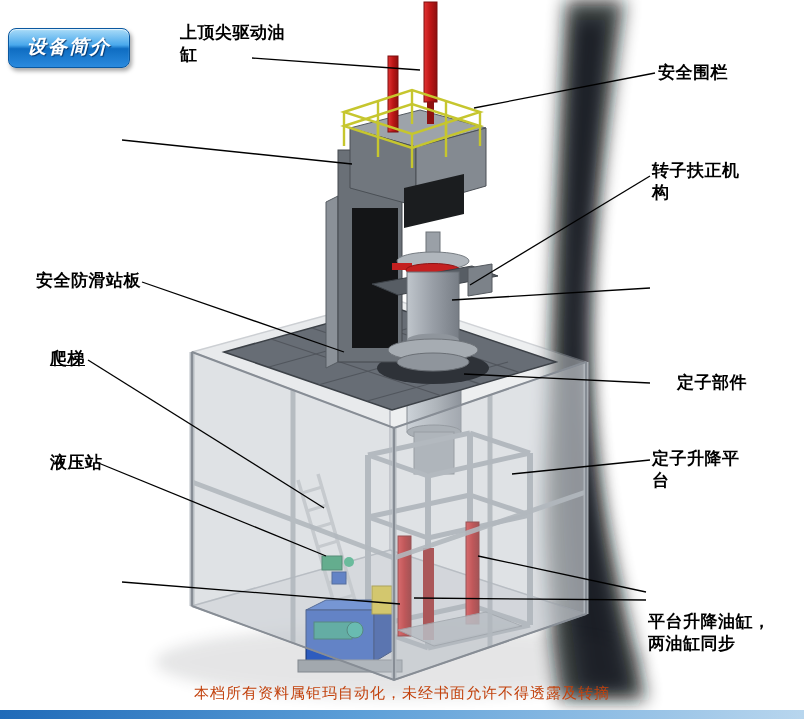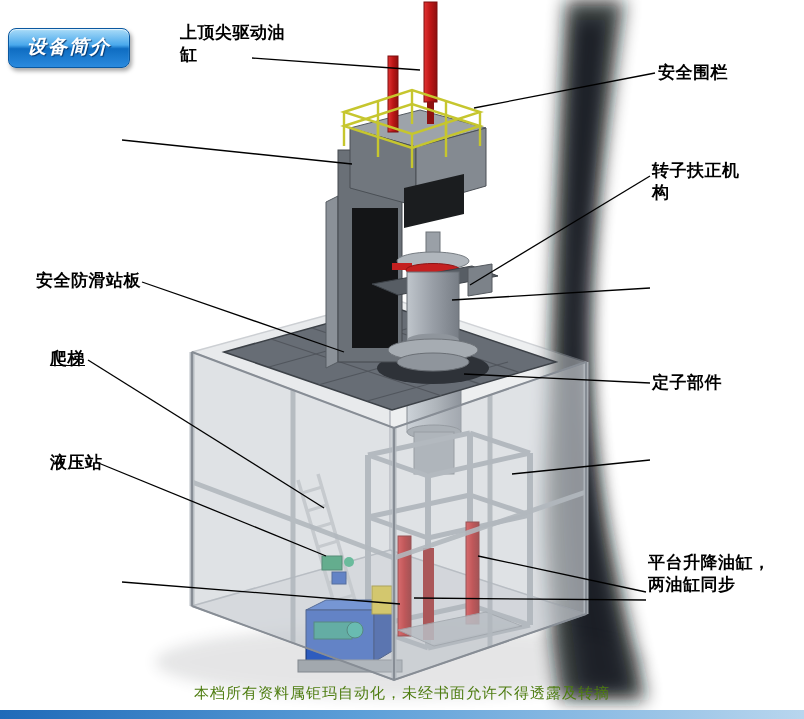--- a/index.html
+++ b/index.html
@@ -15,40 +15,40 @@
     position:absolute; font-size:17px; font-weight:600; color:#000;
     line-height:1.28; letter-spacing:.5px; z-index:5;
   }
   #c-top-tip        { left:180px; top:22px;  width:112px; }
   #c-fence          { left:658px; top:62px;  width:120px; }
   #c-centering-cyl  { left:22px;  top:112px; width:96px;  }
   #c-rotor-centering{ left:652px; top:160px; width:96px;  }
   #c-antislip       { left:24px;  top:270px; width:140px;margin-left:12px; }
   #c-rotor-part     { left:652px; top:277px; width:120px; }
   #c-ladder         { left:50px;  top:348px; width:60px;text-decoration:underline;  }
-  #c-stator-part    { left:652px; top:372px; width:120px; }
+  #c-stator-part    { left:652px; top:372px; width:120px;text-align:center; }
   #c-hydraulic      { left:50px;  top:452px; width:80px;  }
   #c-stator-platform{ left:652px; top:448px; width:96px;  }
   #c-rotor-jack     { left:22px;  top:556px; width:96px;  }
-  #c-platform-cyls  { left:648px; top:552px; width:132px; }
+  #c-platform-cyls  { left:648px; top:611px; width:132px; }
 
   .badge {
     position:absolute; left:8px; top:28px; z-index:6;
     padding:5px 18px 7px 18px;
     background:linear-gradient(180deg,#aadcf8 0%,#49a8ec 42%,#0f6dc2 52%,#2a8ade 100%);
     border:1px solid #0a58a0; border-radius:8px;
     box-shadow:2px 3px 4px rgba(0,0,0,.35), inset 0 1px 1px rgba(255,255,255,.7);
   }
   .badge span {
     color:#fff; font-size:19px; font-weight:bold; font-style:italic;
     letter-spacing:2px; text-shadow:1px 1px 1px rgba(0,40,90,.8);
   }
   .footer-note {
     position:absolute; left:0; right:0; top:684px; z-index:5;
-    text-align:center; font-size:15px; color:#4d7c0f; letter-spacing:1px;
+    text-align:center; font-size:15px; color:#c2410c; letter-spacing:1px;
   }
   .bottom-bar {
     position:absolute; left:0; right:0; bottom:0; height:9px; z-index:6;
     background:linear-gradient(90deg,#1f6ab8 0%,#5d9fd8 45%,#b8d6ee 100%);
   }
 </style>
 </head>
 <body>
 
 <div class="stage">
@@ -254,17 +254,18 @@
     <span>设备简介</span>
   </div>
 
   <div class="callout" id="c-top-tip">上顶尖驱动油缸</div>
   <div class="callout" id="c-fence">安全围栏</div>
   <div class="callout" id="c-rotor-centering">转子扶正机构</div>
   <div class="callout" id="c-antislip">安全防滑站板</div>
   <div class="callout" id="c-ladder">爬梯</div>
   <div class="callout" id="c-stator-part">定子部件</div>
   <div class="callout" id="c-hydraulic">液压站</div>
+  <div class="callout" id="c-stator-platform">定子升降平台</div>
   <div class="callout" id="c-platform-cyls">平台升降油缸，两油缸同步</div>
 
   <div class="footer-note">本档所有资料属钜玛自动化，未经书面允许不得透露及转摘</div>
   <div class="bottom-bar"></div>
 </div>
 
 </body></html>

